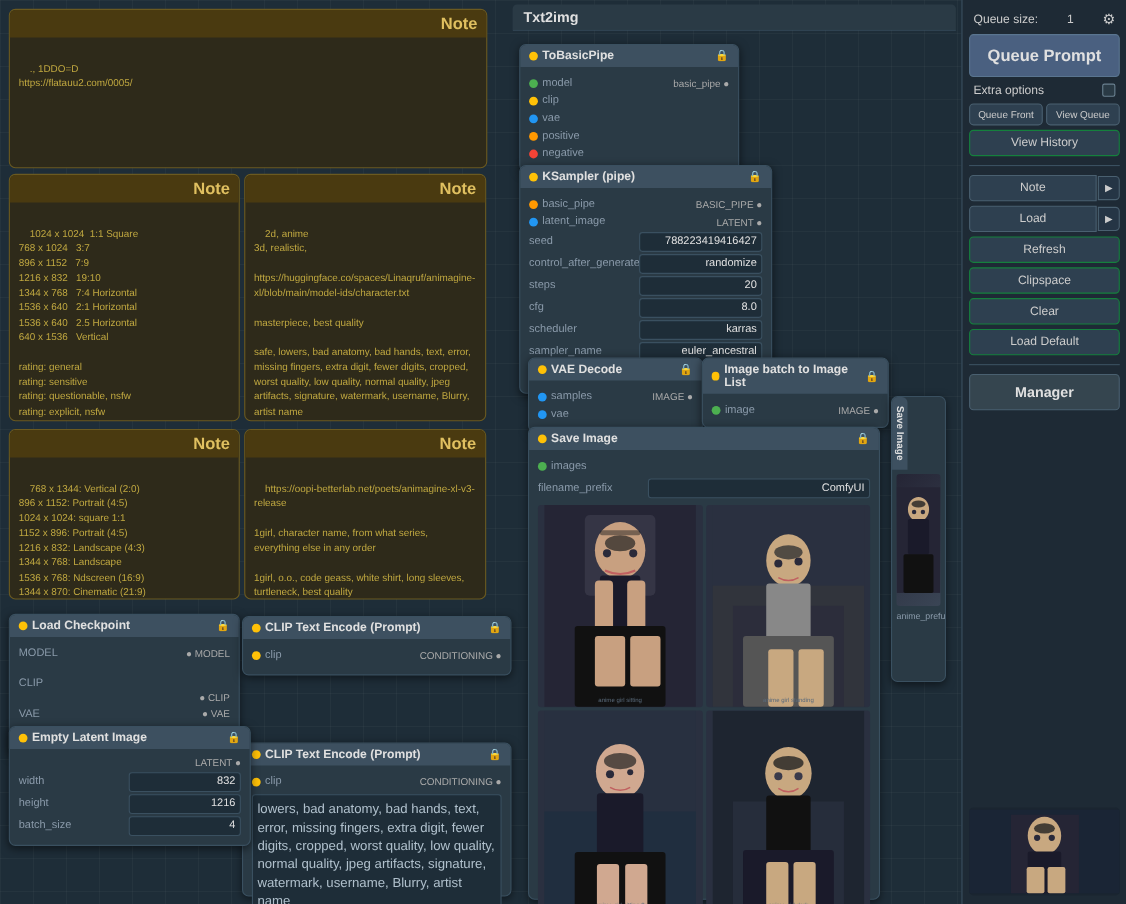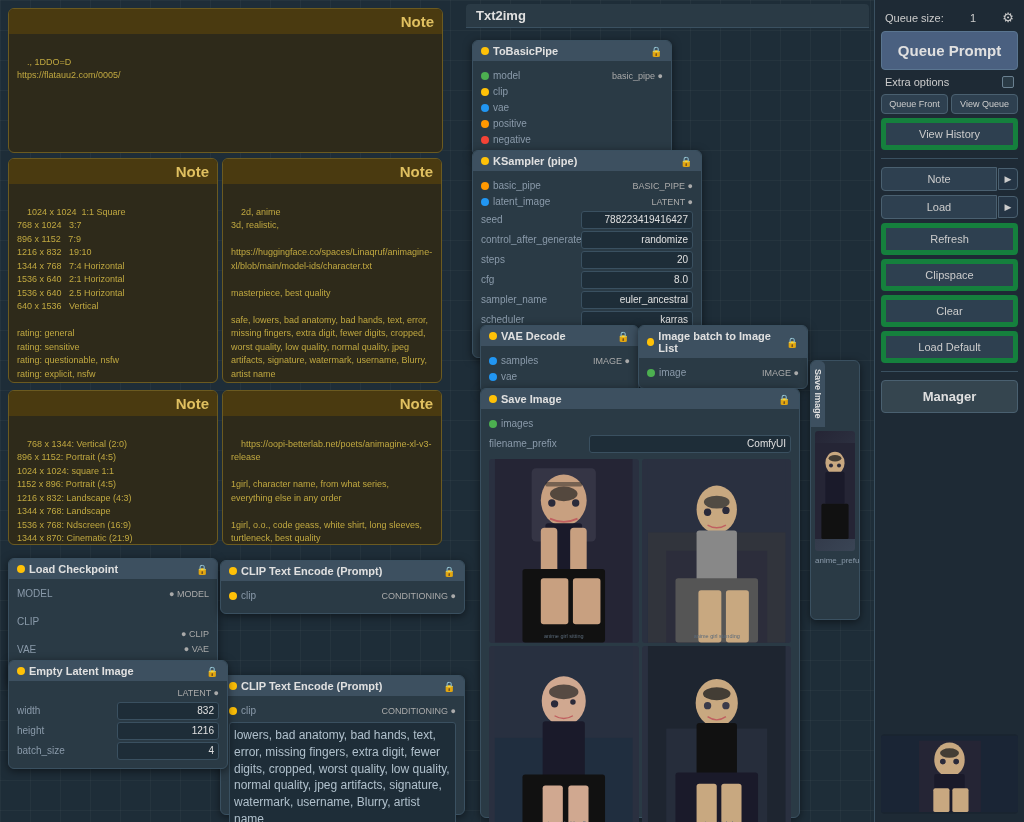--- a/index.html
+++ b/index.html
@@ -179,21 +179,21 @@
       color: #ccc;
       font-size: 9px;
       cursor: pointer;
       text-align: center;
     }
 
     .btn-medium {
       width: 100%;
       padding: 5px 19px;
       background-color: #2e4050;
-      border: 5px solid #15803d;
+      border: 1px solid #15803d;
       border-radius: 4px;
       color: #ccc;
       font-size: 11px;
       cursor: pointer;
       text-align: center;
     }
 
     .btn-with-arrow {
       display: flex;
       align-items: center;
@@ -497,26 +497,26 @@
     </div>
     <div class="field-row">
       <span class="field-label">steps</span>
       <span class="field-value">20</span>
     </div>
     <div class="field-row">
       <span class="field-label">cfg</span>
       <span class="field-value">8.0</span>
     </div>
     <div class="field-row">
+      <span class="field-label">scheduler</span>
+      <span class="field-value">karras</span>
+    </div>
+    <div class="field-row">
       <span class="field-label">sampler_name</span>
       <span class="field-value">euler_ancestral</span>
-    </div>
-    <div class="field-row">
-      <span class="field-label">scheduler</span>
-      <span class="field-value">karras</span>
     </div>
     <div class="field-row">
       <span class="field-label">denoise</span>
       <span class="field-value">1.00</span>
     </div>
   </div>
 </div>
 
 <div class="node" style="left: 480px; top: 325px; width: 159px;">
   <div class="node-header">

